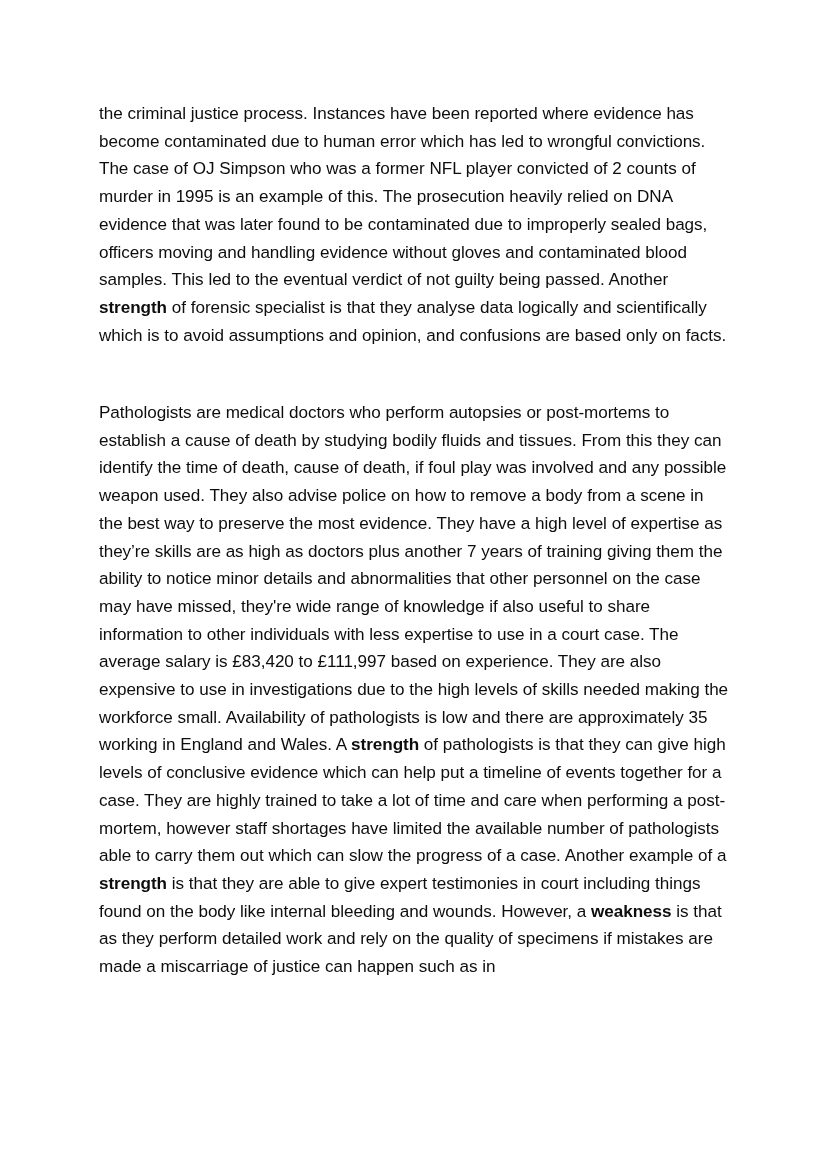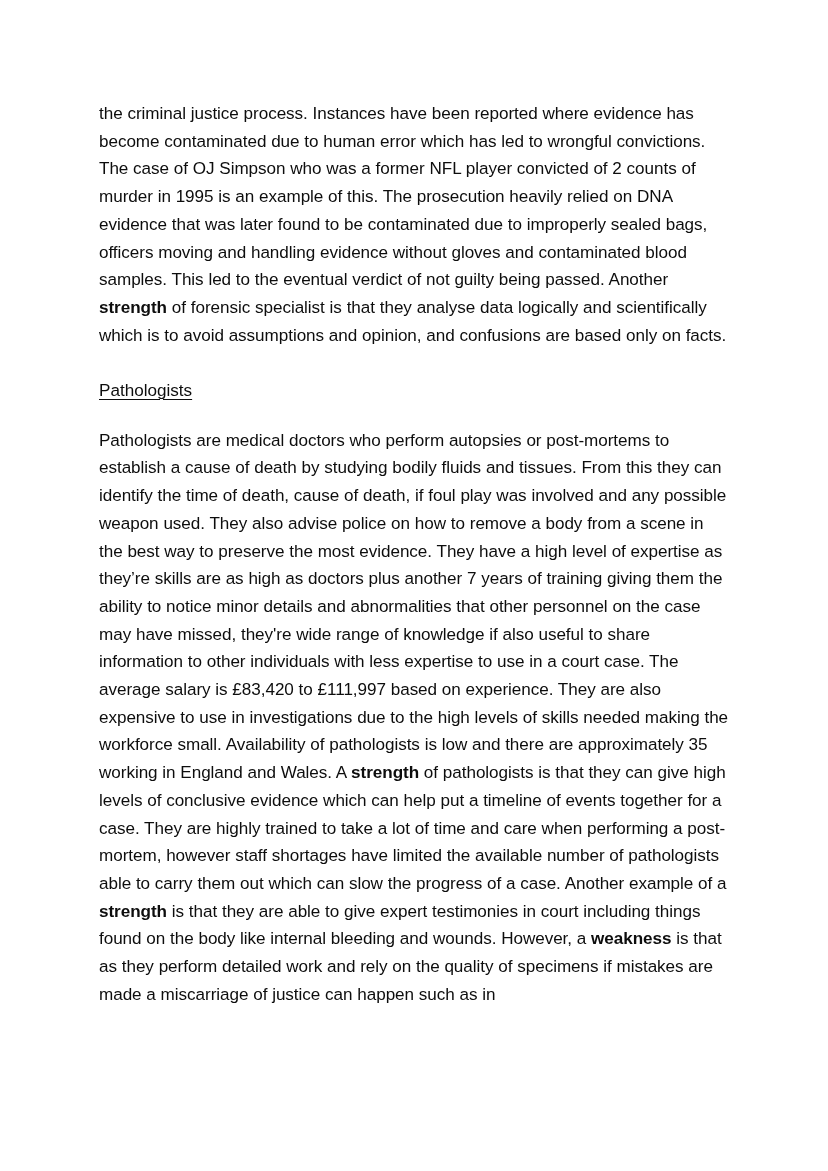--- a/index.html
+++ b/index.html
@@ -66,22 +66,19 @@
 </head>
 <body style="background: rgb(255, 255, 255);">
 
 <div class="page">
   <div class="text-column">
 
     <p class="para" style="color: rgb(13, 13, 13);"><span>the criminal justice process. Instances have been reported where evidence has become contaminated due to human error which has led to wrongful convictions. The case of OJ Simpson who was a former NFL player convicted of 2 counts of murder in 1995 is an example of this. The prosecution heavily relied on DNA evidence that was later found to be contaminated due to improperly sealed bags, officers moving and handling evidence without gloves and contaminated blood samples. This led to the eventual verdict of not guilty being passed. Another </span><b>strength</b><span> of forensic specialist is that they analyse data logically and scientifically which is to avoid assumptions and opinion, and confusions are based only on facts.</span></p>
 
     <div class="spacer-line"></div>
 
-    <div class="heading-row">
-      <span class="heading" style="color: rgb(13, 13, 13);">Pathologists</span>
-    </div>
 
     <div class="spacer-line-small"></div>
 
     <p class="para" style="color: rgb(13, 13, 13);"><span>Pathologists are medical doctors who perform autopsies or post-mortems to establish a cause of death by studying bodily fluids and tissues. From this they can identify the time of death, cause of death, if foul play was involved and any possible weapon used. They also advise police on how to remove a body from a scene in the best way to preserve the most evidence. They have a high level of expertise as they’re skills are as high as doctors plus another 7 years of training giving them the ability to notice minor details and abnormalities that other personnel on the case may have missed, they're wide range of knowledge if also useful to share information to other individuals with less expertise to use in a court case. The average salary is £83,420 to £111,997 based on experience. They are also expensive to use in investigations due to the high levels of skills needed making the workforce small. Availability of pathologists is low and there are approximately 35 working in England and Wales. A </span><b>strength</b><span> of pathologists is that they can give high levels of conclusive evidence which can help put a timeline of events together for a case. They are highly trained to take a lot of time and care when performing a post-mortem, however staff shortages have limited the available number of pathologists able to carry them out which can slow the progress of a case. Another example of a </span><b>strength</b><span> is that they are able to give expert testimonies in court including things found on the body like internal bleeding and wounds. However, a </span><b>weakness</b><span> is that as they perform detailed work and rely on the quality of specimens if mistakes are made a miscarriage of justice can happen such as in</span></p>
 
   </div>
 </div>
 
 </body></html>

